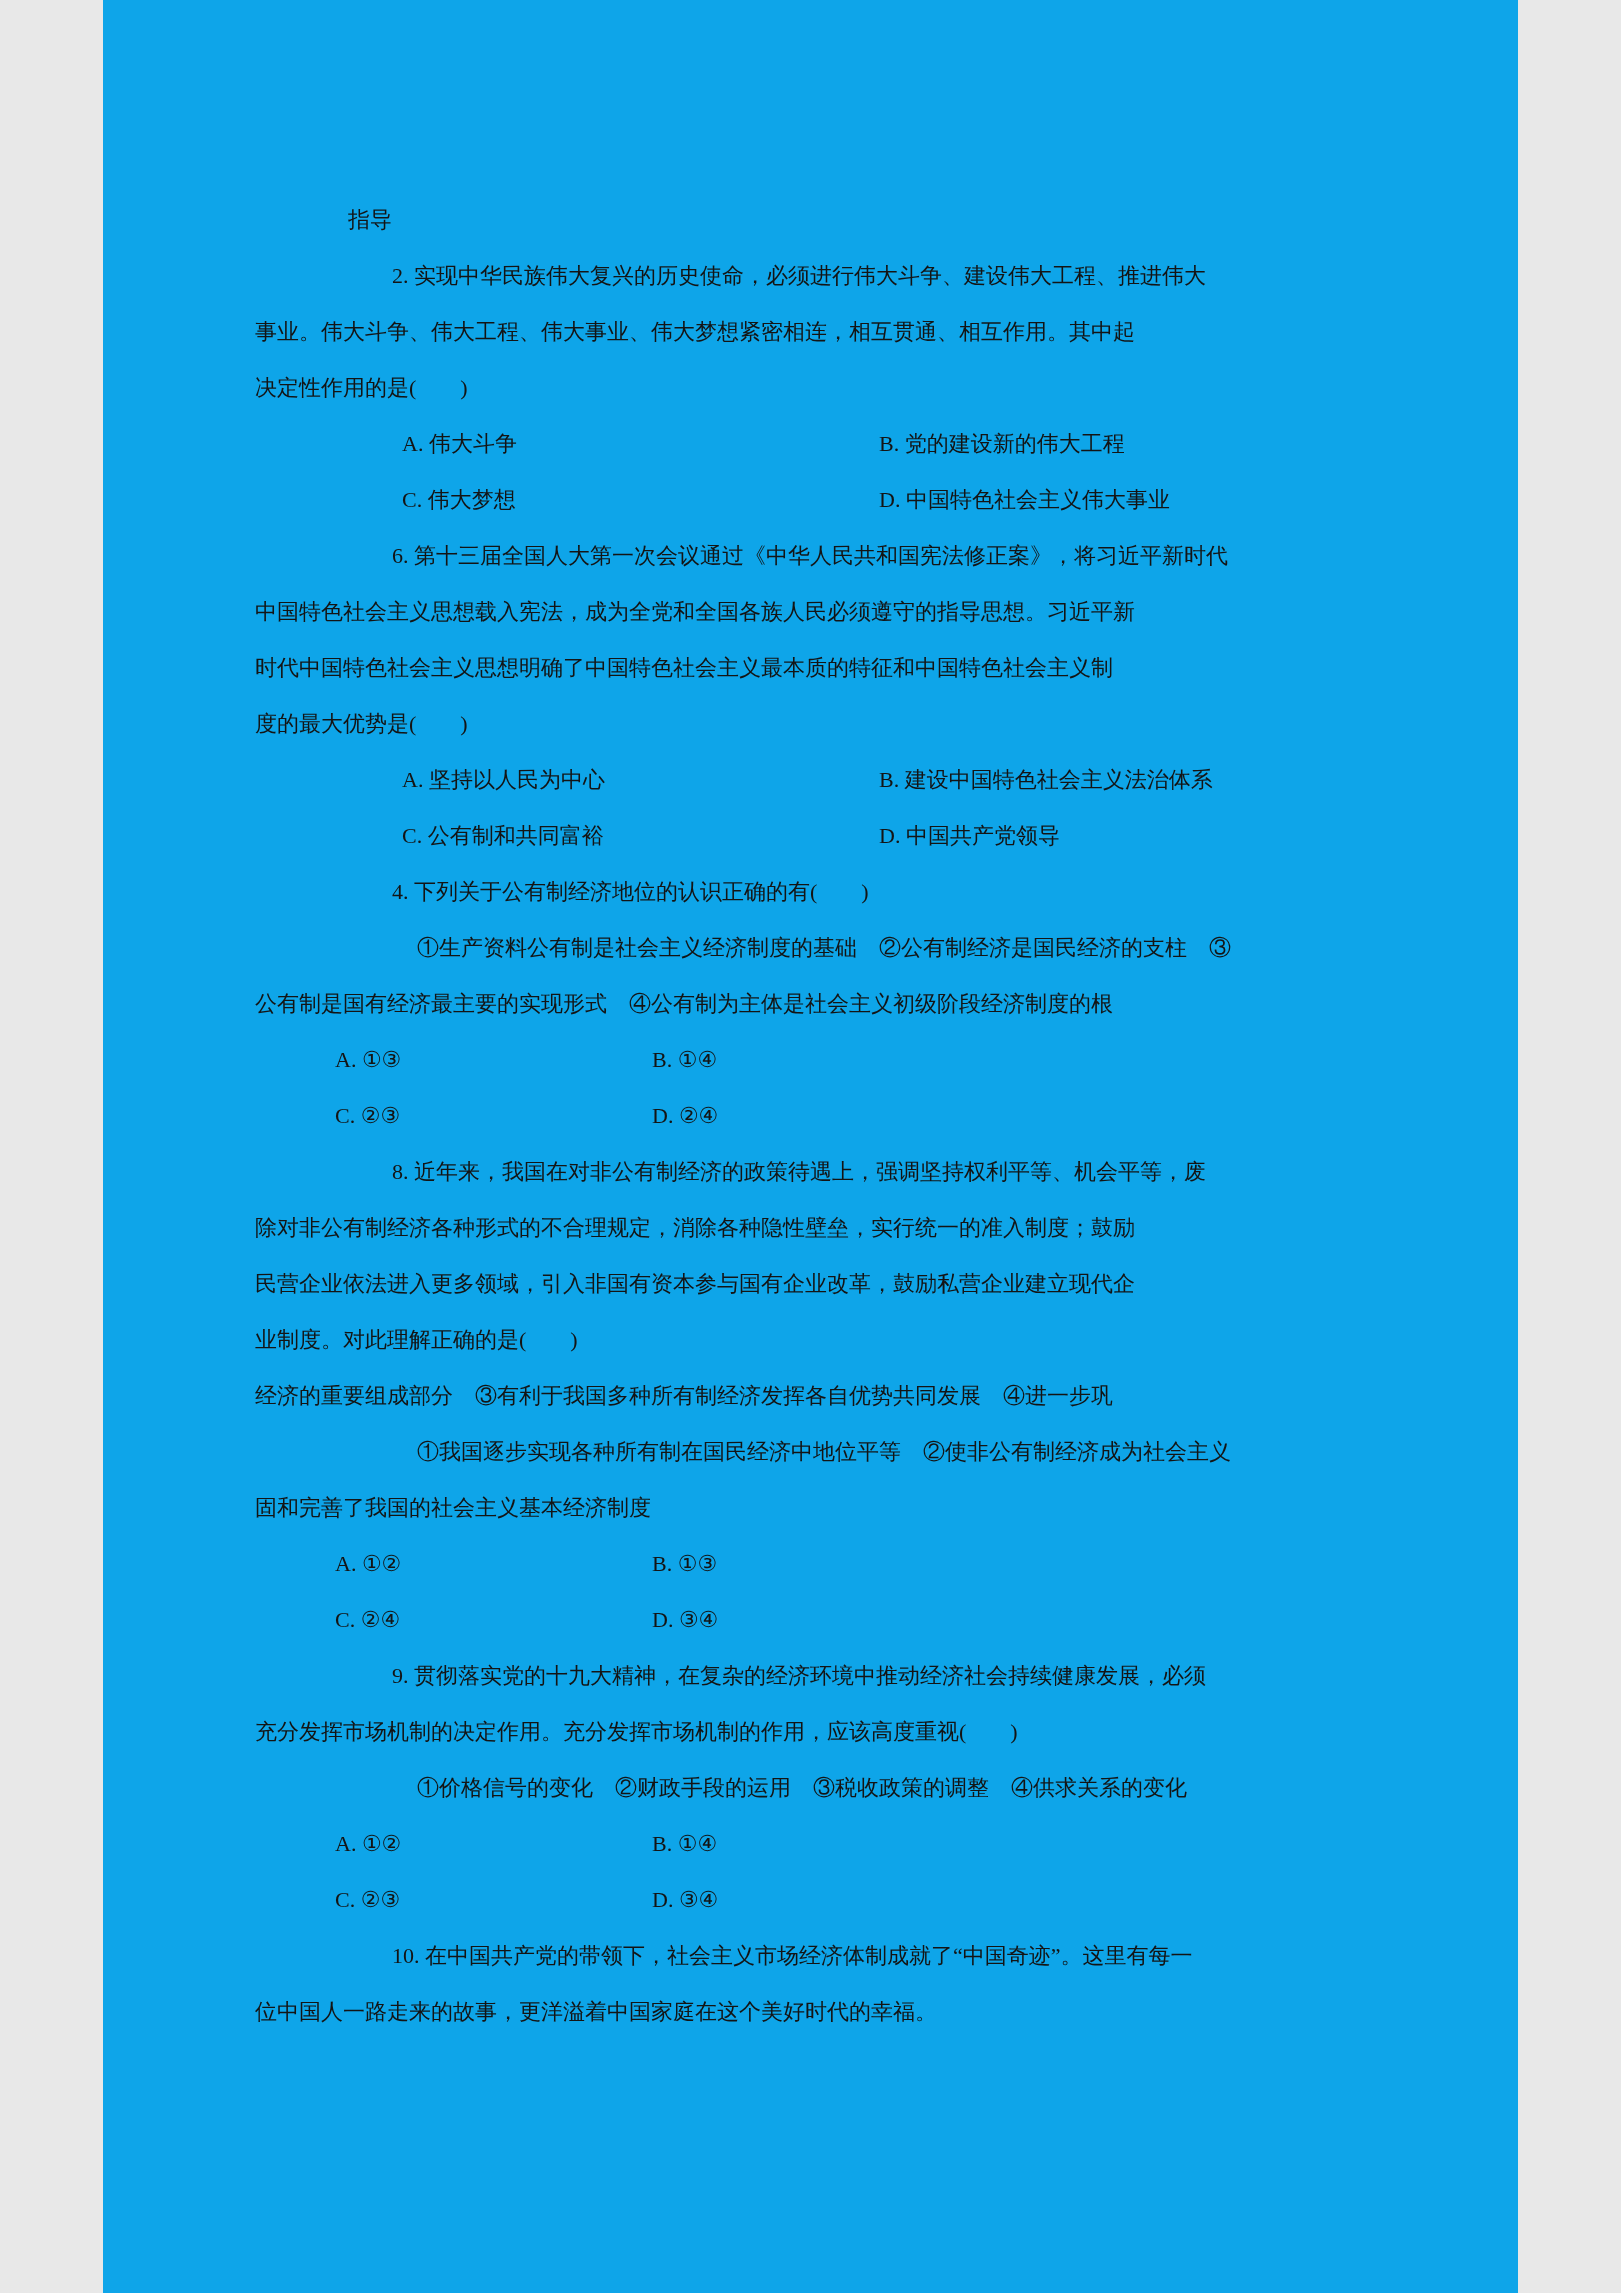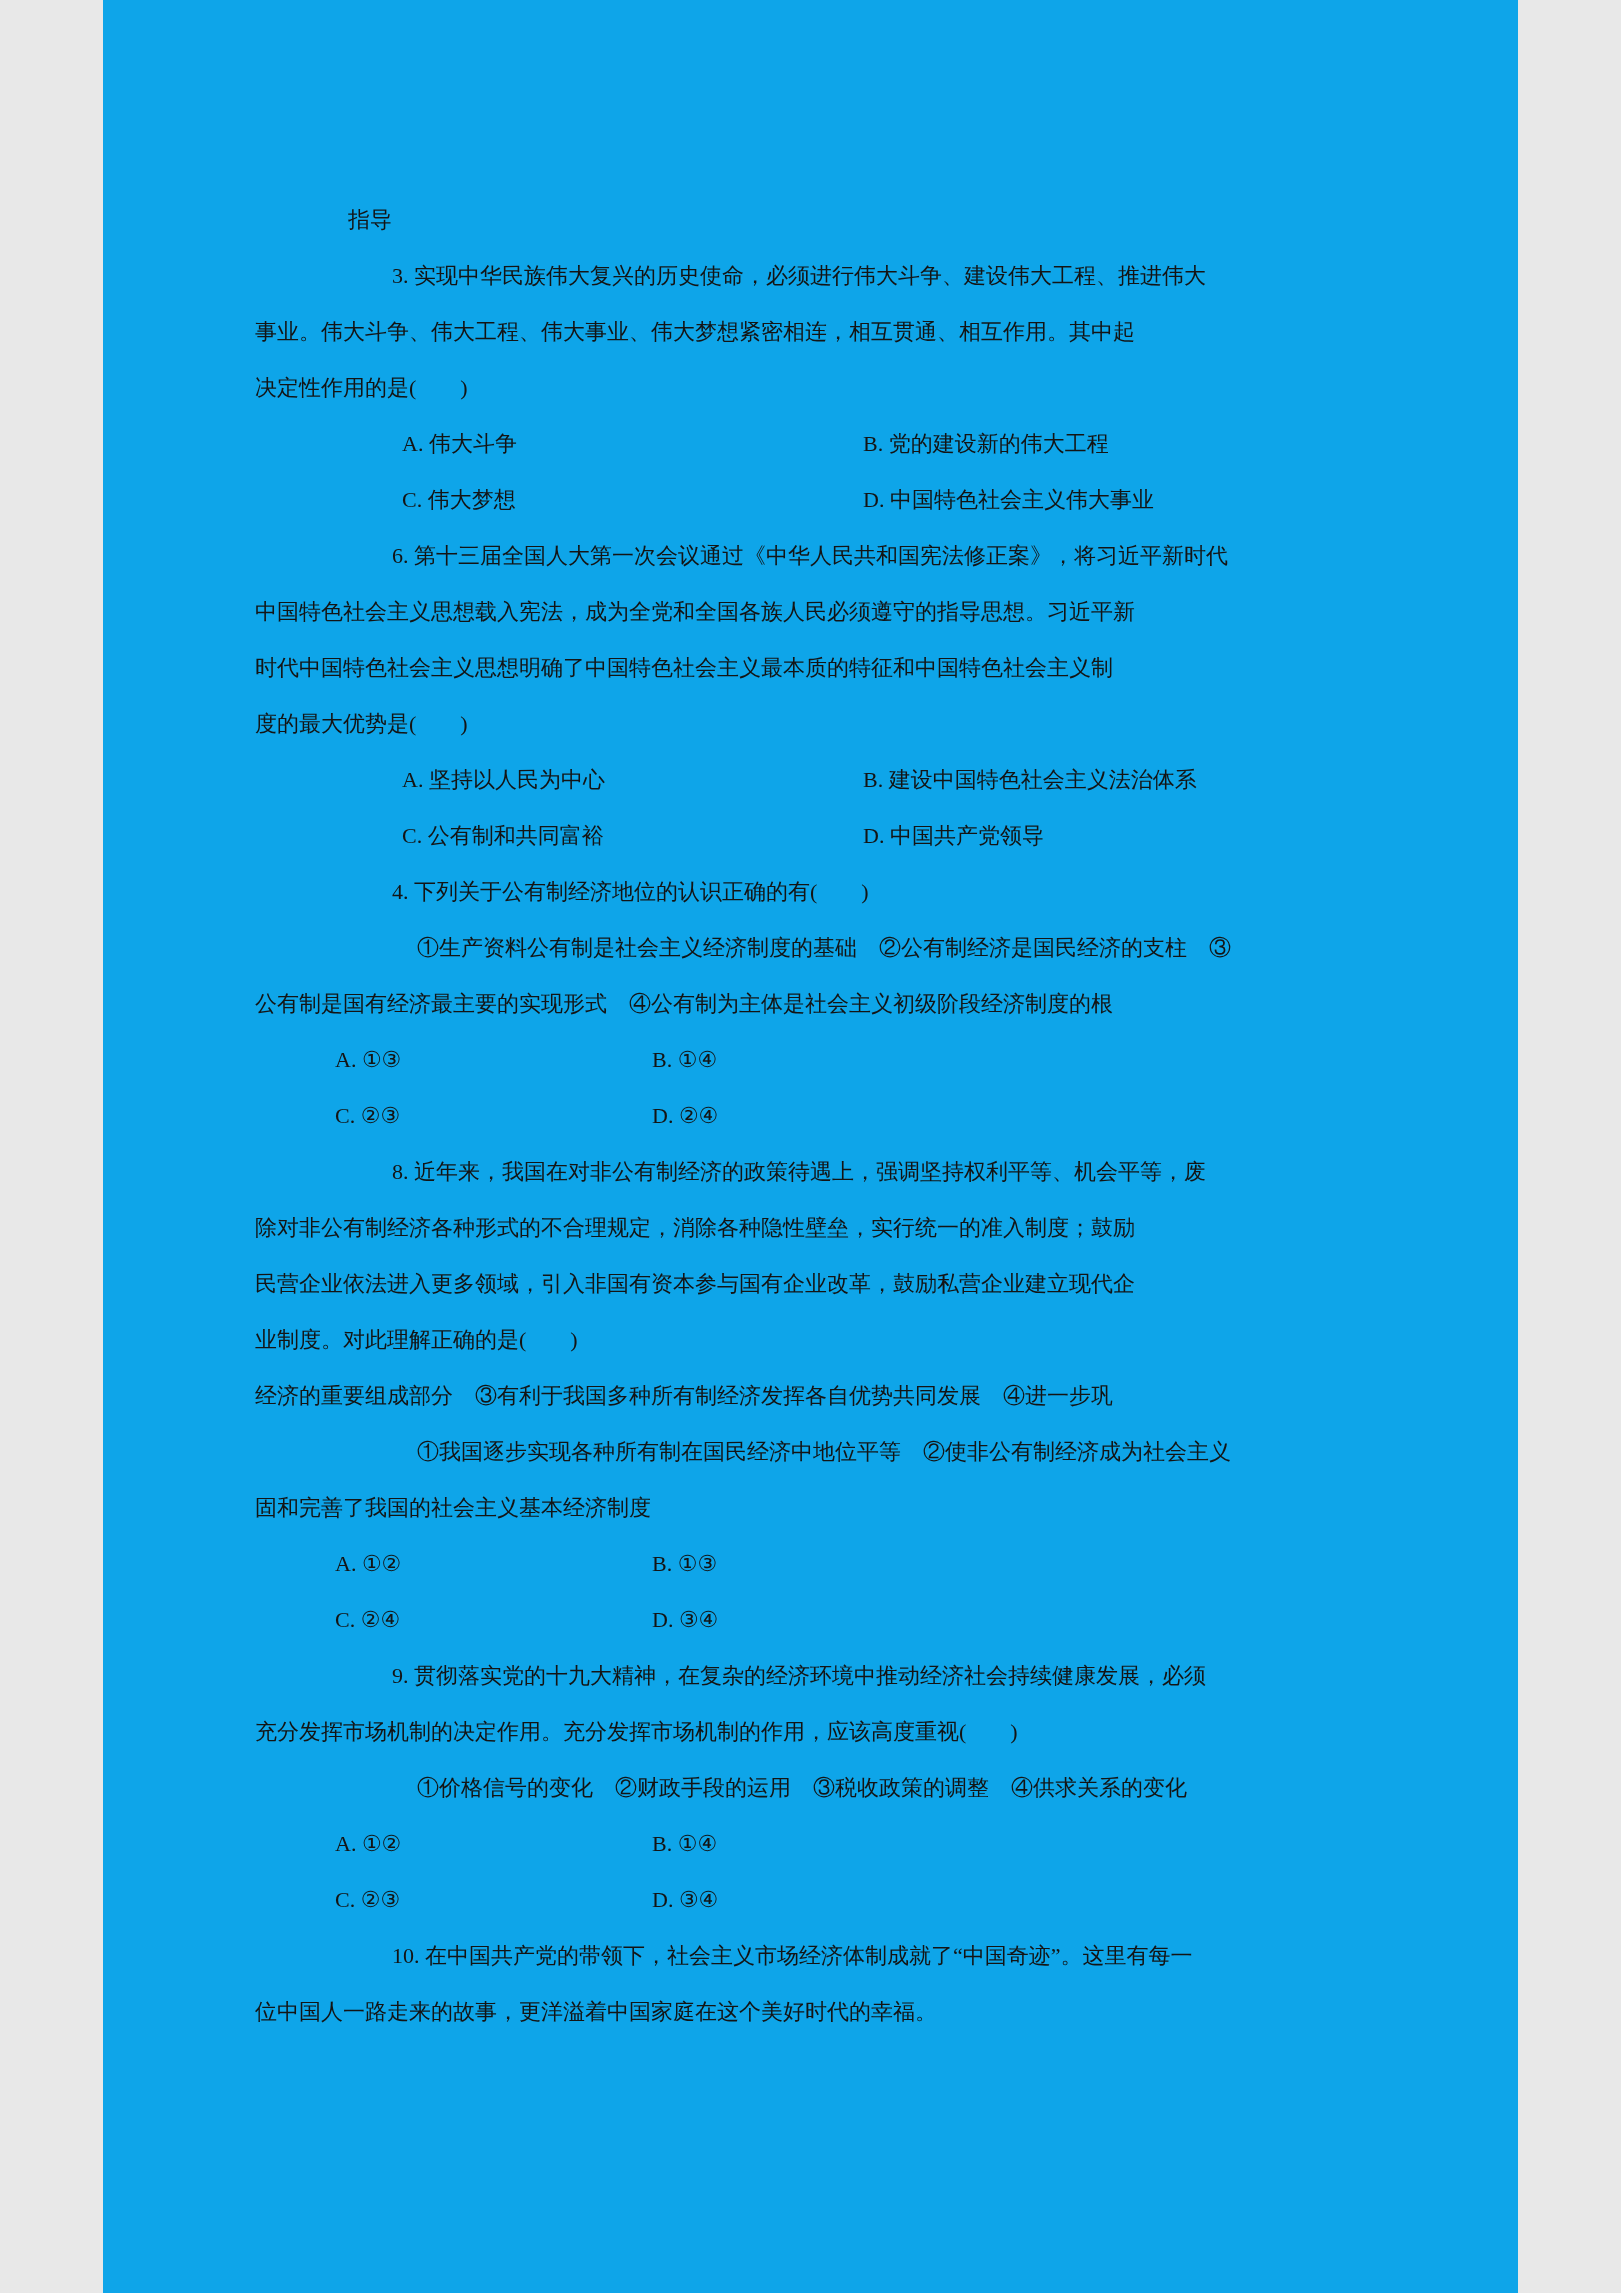--- a/index.html
+++ b/index.html
@@ -22,33 +22,33 @@
   .line { white-space:nowrap; height:56px; }
   
   .hang { padding-left:93px; }
   
   .qind { padding-left:137px; }
   
   .iind { padding-left:162px; }
   
   .opts { position:relative; }
   .opts .oa.t { margin-left:147px; }
-  .opts .ob.t { position:absolute; left:608px; top:0; }
+  .opts .ob.t { position:absolute; left:624px; top:0; }
   .opts .oa.c { margin-left:80px; }
   .opts .ob.c { position:absolute; left:397px; top:0; }
 </style>
 </head>
 <body>
 
 <div class="page">
   <div class="content">
 
     <div class="line hang">指导</div>
 
-    <div class="line qind">3. 实现中华民族伟大复兴的历史使命，必须进行伟大斗争、建设伟大工程、推进伟大</div>
+    <div class="line qind">2. 实现中华民族伟大复兴的历史使命，必须进行伟大斗争、建设伟大工程、推进伟大</div>
     <div class="line">事业。伟大斗争、伟大工程、伟大事业、伟大梦想紧密相连，相互贯通、相互作用。其中起</div>
     <div class="line">决定性作用的是(　　)</div>
     <div class="line opts">
       <span class="oa t">A. 伟大斗争</span>
       <span class="ob t">B. 党的建设新的伟大工程</span>
     </div>
     <div class="line opts">
       <span class="oa t">C. 伟大梦想</span>
       <span class="ob t">D. 中国特色社会主义伟大事业</span>
     </div>

